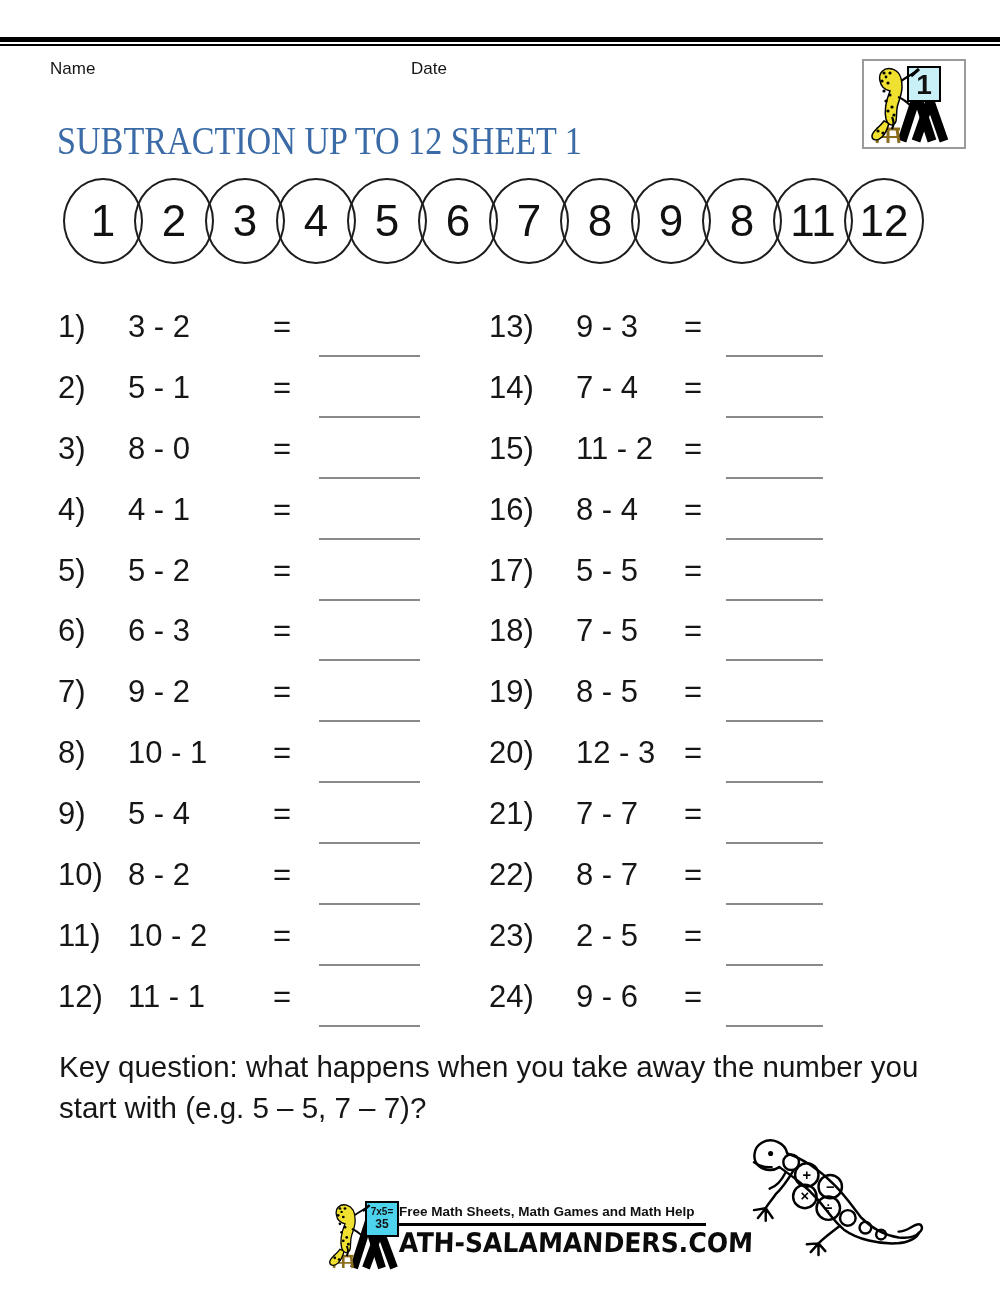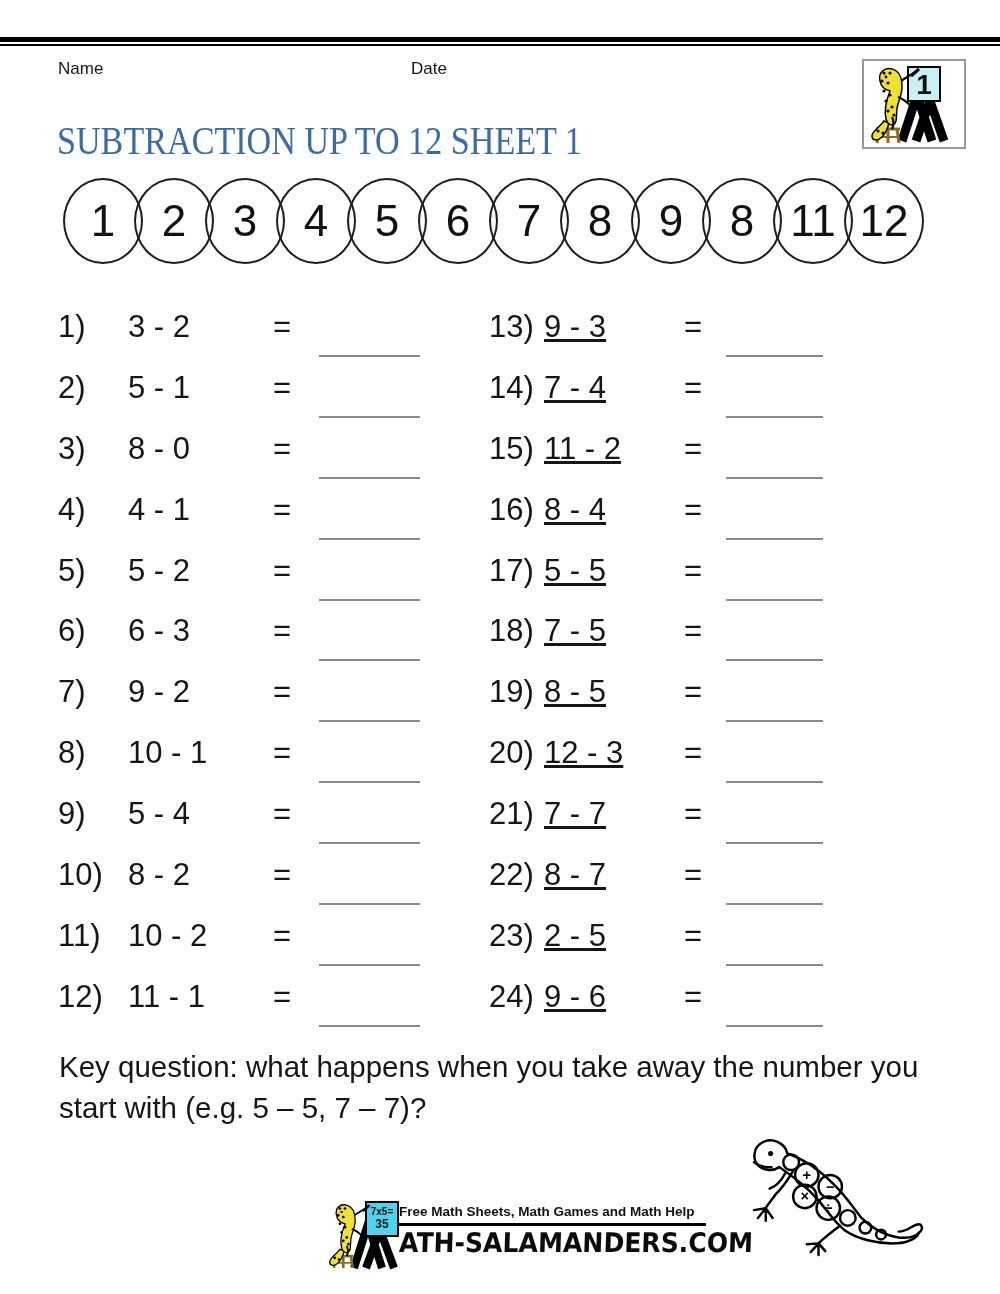--- a/index.html
+++ b/index.html
@@ -1,34 +1,34 @@
 <!DOCTYPE html>
 <html style="--title-blue: #3A6BA6; --board-cyan: #4ED3EE; --card-cyan: #C9EFF7; --salamander-yellow: #F0E130; --underline-gray: #8A8A8A;"><head>
 <meta charset="utf-8">
 <style>
   html,body{margin:0;padding:0;background:#fff;}
   .page{position:relative;width:1000px;height:1294px;background:#ffffff;overflow:hidden;
         font-family:"Liberation Sans",sans-serif;color:#161616;}
   .rule-thick{position:absolute;left:0;top:37px;width:1000px;height:5px;background:#000;}
   .rule-thin{position:absolute;left:0;top:44px;width:1000px;height:2px;background:#000;}
-  .name-label{position:absolute;left:58px;top:59px;font-size:17px;}
+  .name-label{position:absolute;left:50px;top:59px;font-size:17px;}
   .date-label{position:absolute;left:411px;top:59px;font-size:17px;}
   .corner-logo{position:absolute;left:862px;top:59px;width:104px;height:90px;
                border:2px solid #9a9a9a;background:#fff;box-sizing:border-box;}
   .title{position:absolute;left:57px;top:118px;font-family:"Liberation Serif",serif;
          font-size:39px;color:var(--title-blue,#3A6BA6);white-space:nowrap;
          transform:scaleX(.875);transform-origin:0 50%;}
   .circles{position:absolute;left:63px;top:178px;display:flex;}
   .circle{width:80px;height:86px;border:2px solid #1d1d1d;border-radius:50%;margin-right:-9px;
           display:flex;align-items:center;justify-content:center;font-size:44px;color:#111;
           box-sizing:border-box;background:transparent;}
   .pr{position:absolute;left:0;width:1000px;height:62px;line-height:62px;font-size:31px;}
   .pr span{position:absolute;top:0;white-space:nowrap;}
   .pn-l{left:58px;}  .px-l{left:128px;} .pe-l{left:273px;}
-  .pn-r{left:489px;} .px-r{left:544px;text-decoration:underline;} .pe-r{left:684px;}
+  .pn-r{left:489px;} .px-r{left:576px;} .pe-r{left:684px;}
   .bl{position:absolute;top:59px;height:2px;background:var(--underline-gray,#8a8a8a);}
   .bl-l{left:319px;width:101px;} .bl-r{left:726px;width:97px;}
   .keyq{position:absolute;left:59px;top:1046px;width:910px;font-size:29.5px;line-height:41px;}
   .gecko{position:absolute;left:742px;top:1130px;}
   .footer-icon{position:absolute;left:326px;top:1196px;}
   .footer-right{position:absolute;left:399px;top:1204px;width:307px;}
   .tagline{font-size:13.5px;font-weight:bold;text-align:left;color:#111;}
   .divider{margin-top:4px;height:3px;background:#000;}
   .sitename{margin-top:1px;font-family:"DejaVu Sans",sans-serif;font-size:27px;font-weight:800;
             color:#0b0b0b;white-space:nowrap;transform:scaleX(.93) skewX(-2deg);transform-origin:0 50%;

